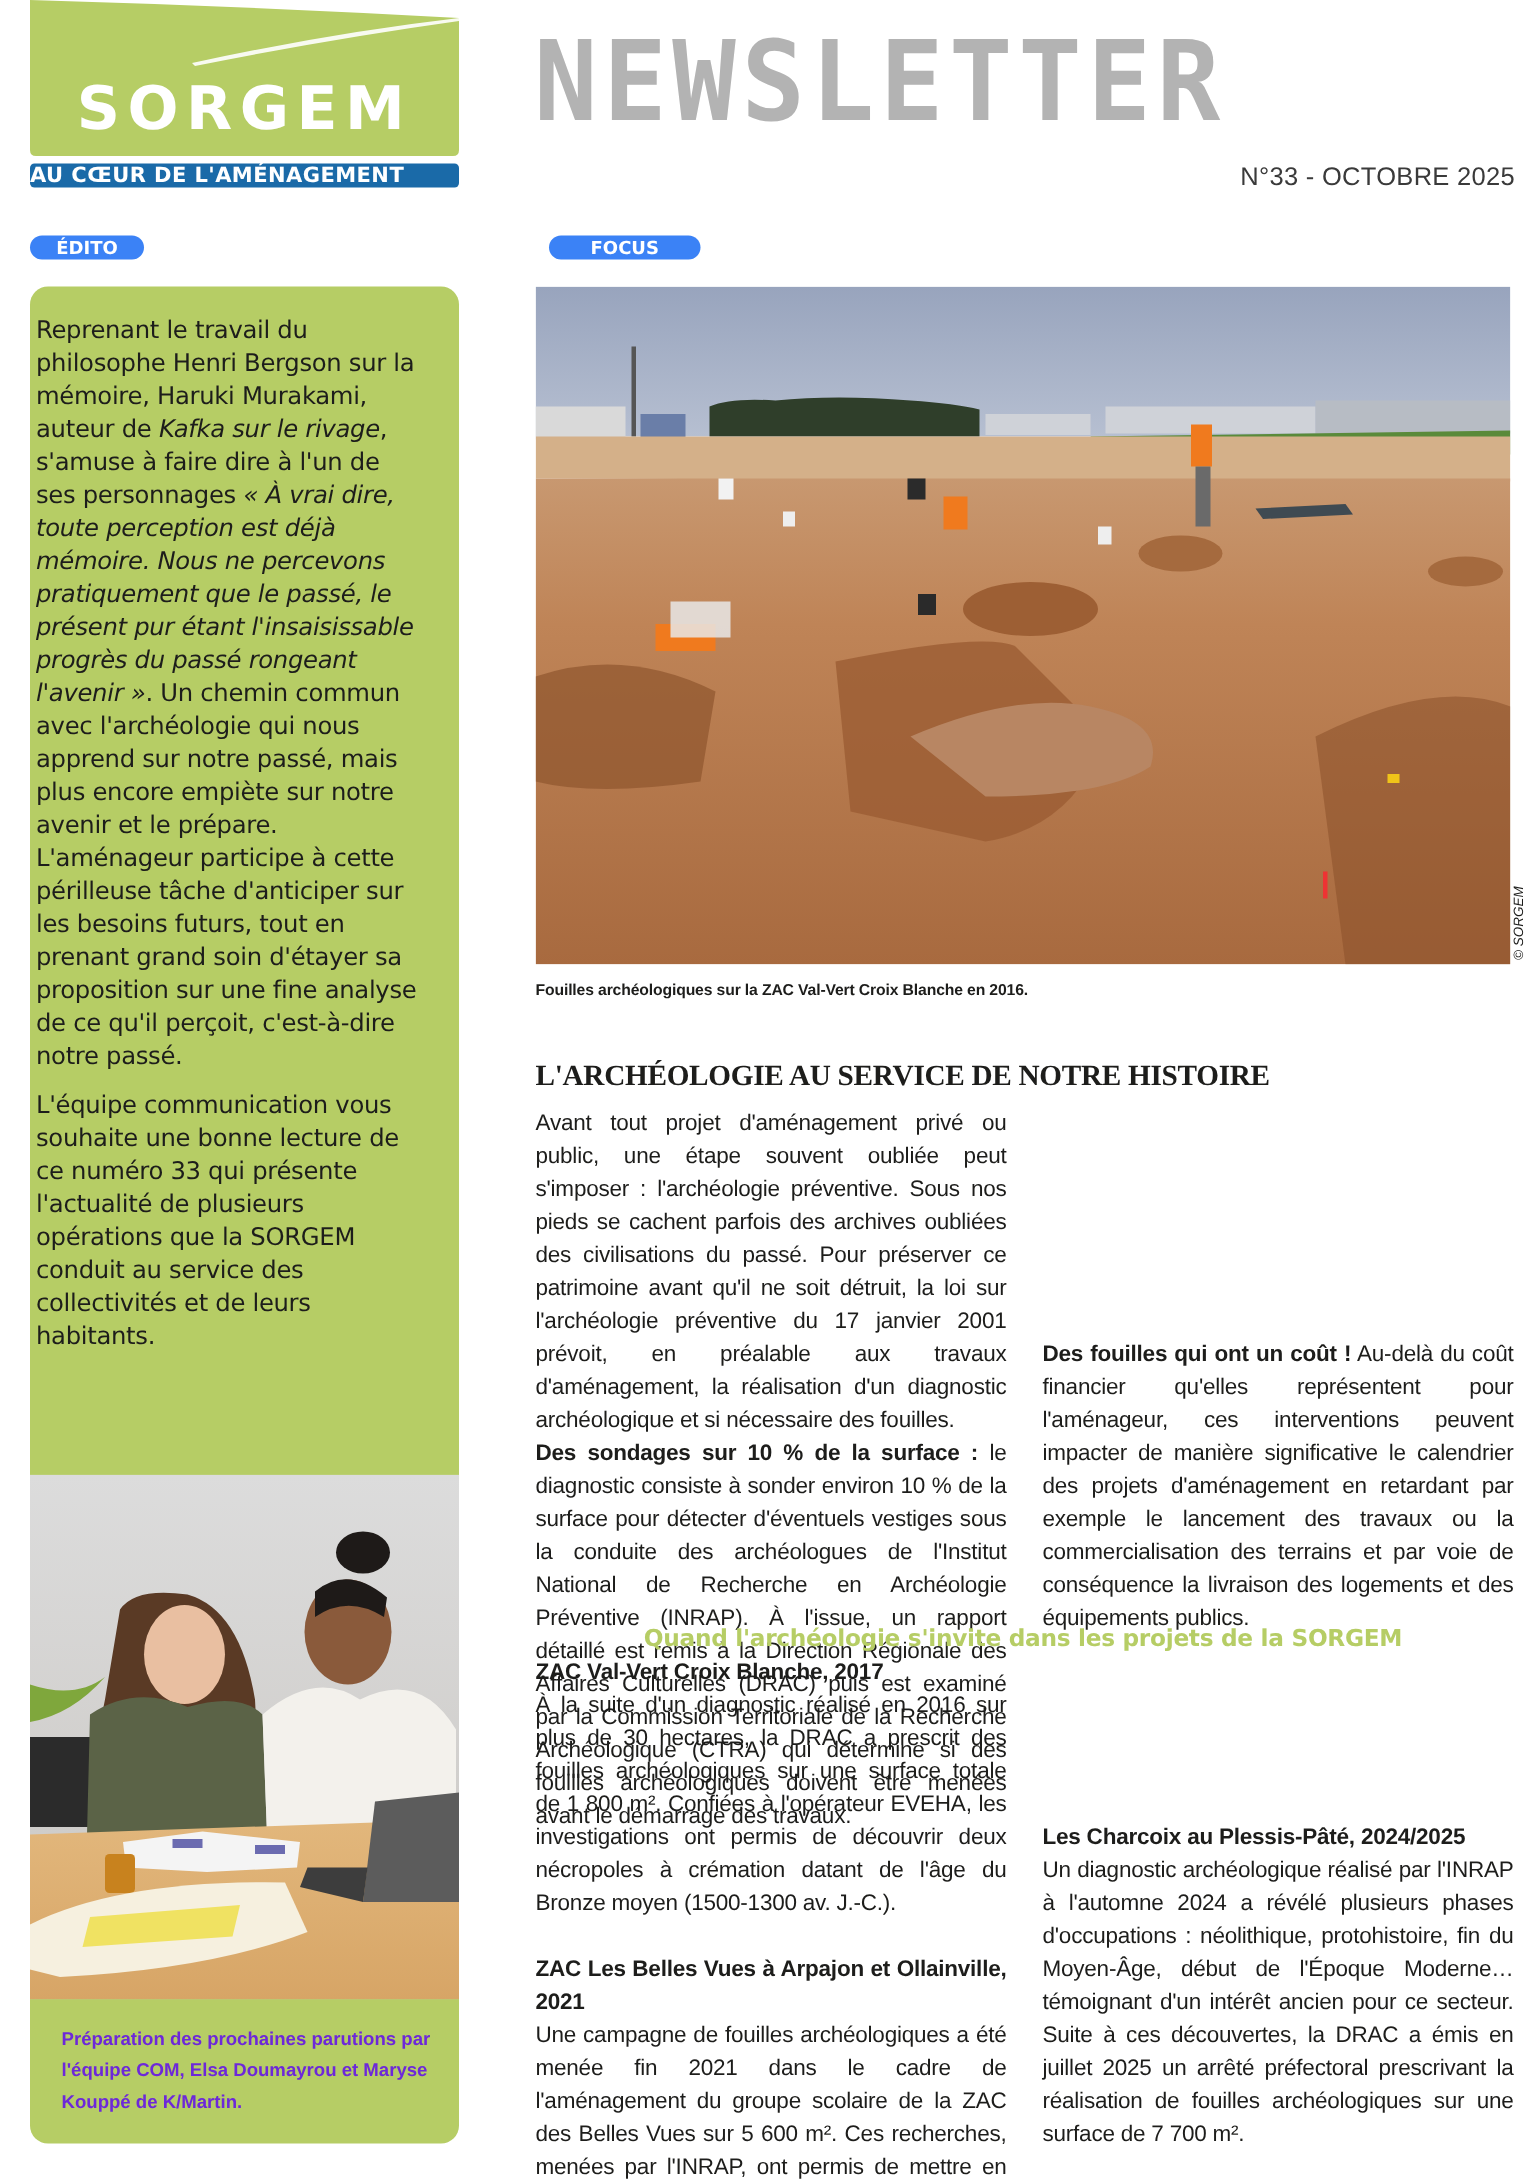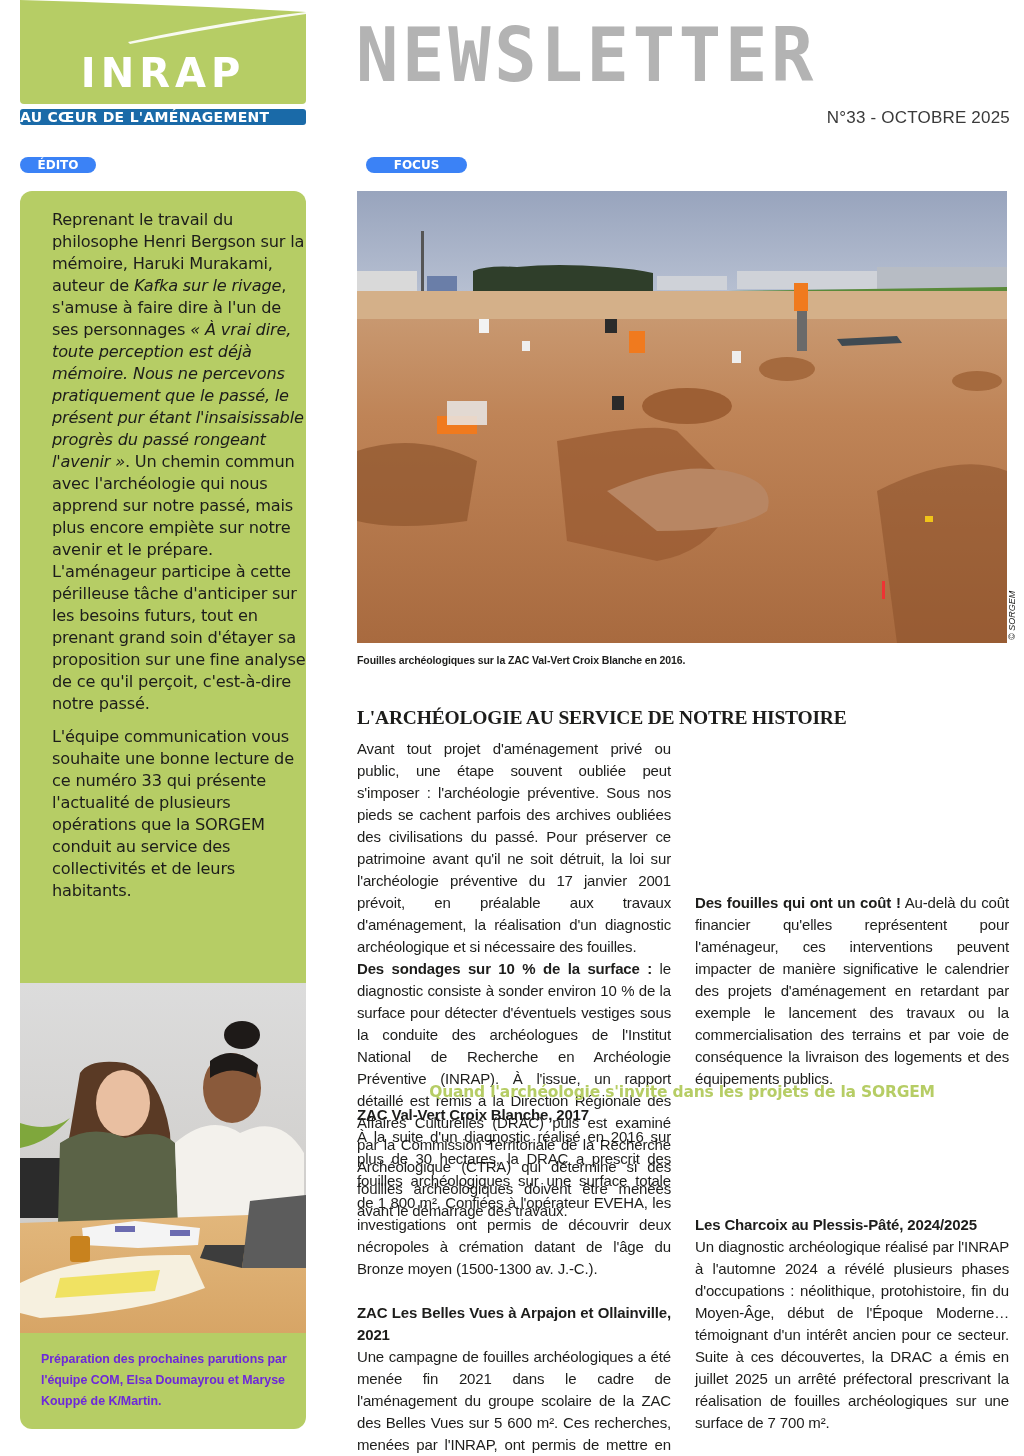--- a/index.html
+++ b/index.html
@@ -25,21 +25,21 @@
   
   .pill { position: absolute; height: 16px; border-radius: 8px; background: #3b82f6; color: #fff;
     font-family: "DejaVu Sans", sans-serif; font-weight: bold; font-size: 12px; line-height: 16px;
     text-align: center; }
   .pill-edito { left: 20px; top: 157px; width: 76px; }
   .pill-focus { left: 366px; top: 157px; width: 101px; }
 
   
   .edito { position: absolute; left: 20px; top: 191px; width: 286px; height: 1238px;
     background: #b6cd65; border-radius: 12px; overflow: hidden; }
-  .edito-text { position: absolute; left: 32px; top: 18px; width: 255px;
+  .edito-text { position: absolute; left: 4px; top: 18px; width: 255px;
     font-family: "DejaVu Sans", sans-serif; font-size: 16.2px; line-height: 22px; color: #1d1d1b; letter-spacing: -0.2px; }
   .edito-text p { margin-bottom: 11px; }
   .edito-text em { font-style: italic; }
   .edito-photo { position: absolute; left: 0; top: 792px; width: 286px; height: 350px; overflow: hidden; }
   .edito-caption { position: absolute; left: 21px; top: 1158px; width: 255px;
     font-family: "Liberation Sans", sans-serif; font-weight: bold; font-size: 12.4px; line-height: 21px; color: #6d28d9; }
 
   
   .focus-photo { position: absolute; left: 357px; top: 191px; width: 650px; height: 452px; overflow: hidden; }
   .copyright { position: absolute; left: 1007px; top: 640px; transform: rotate(-90deg); transform-origin: left top;
@@ -63,21 +63,21 @@
   .gap { height: 22px; }
 </style>
 </head>
 <body>
 
 <div class="logo">
   <svg class="logo-shape" viewBox="0 0 286 104">
     <path d="M0 0 Q140 4 286 12 L286 100 Q286 104 282 104 L4 104 Q0 104 0 100 Z" fill="#b6cd65"></path>
     <path d="M108 42 Q200 22 286 12 L286 14 Q200 26 110 44 Z" fill="#ffffff" opacity="0.9"></path>
   </svg>
-  <div class="logo-word">INRAP</div>
+  <div class="logo-word">SORGEM</div>
   <div class="logo-tagline">AU CŒUR DE L'AMÉNAGEMENT PUBLIC</div>
 </div>
 
 <div class="masthead">
   <div class="masthead-title">NEWSLETTER</div>
 </div>
 <div class="issue">N°33 - OCTOBRE 2025</div>
 
 <div class="pill pill-edito">ÉDITO</div>
 <div class="pill pill-focus">FOCUS</div>

